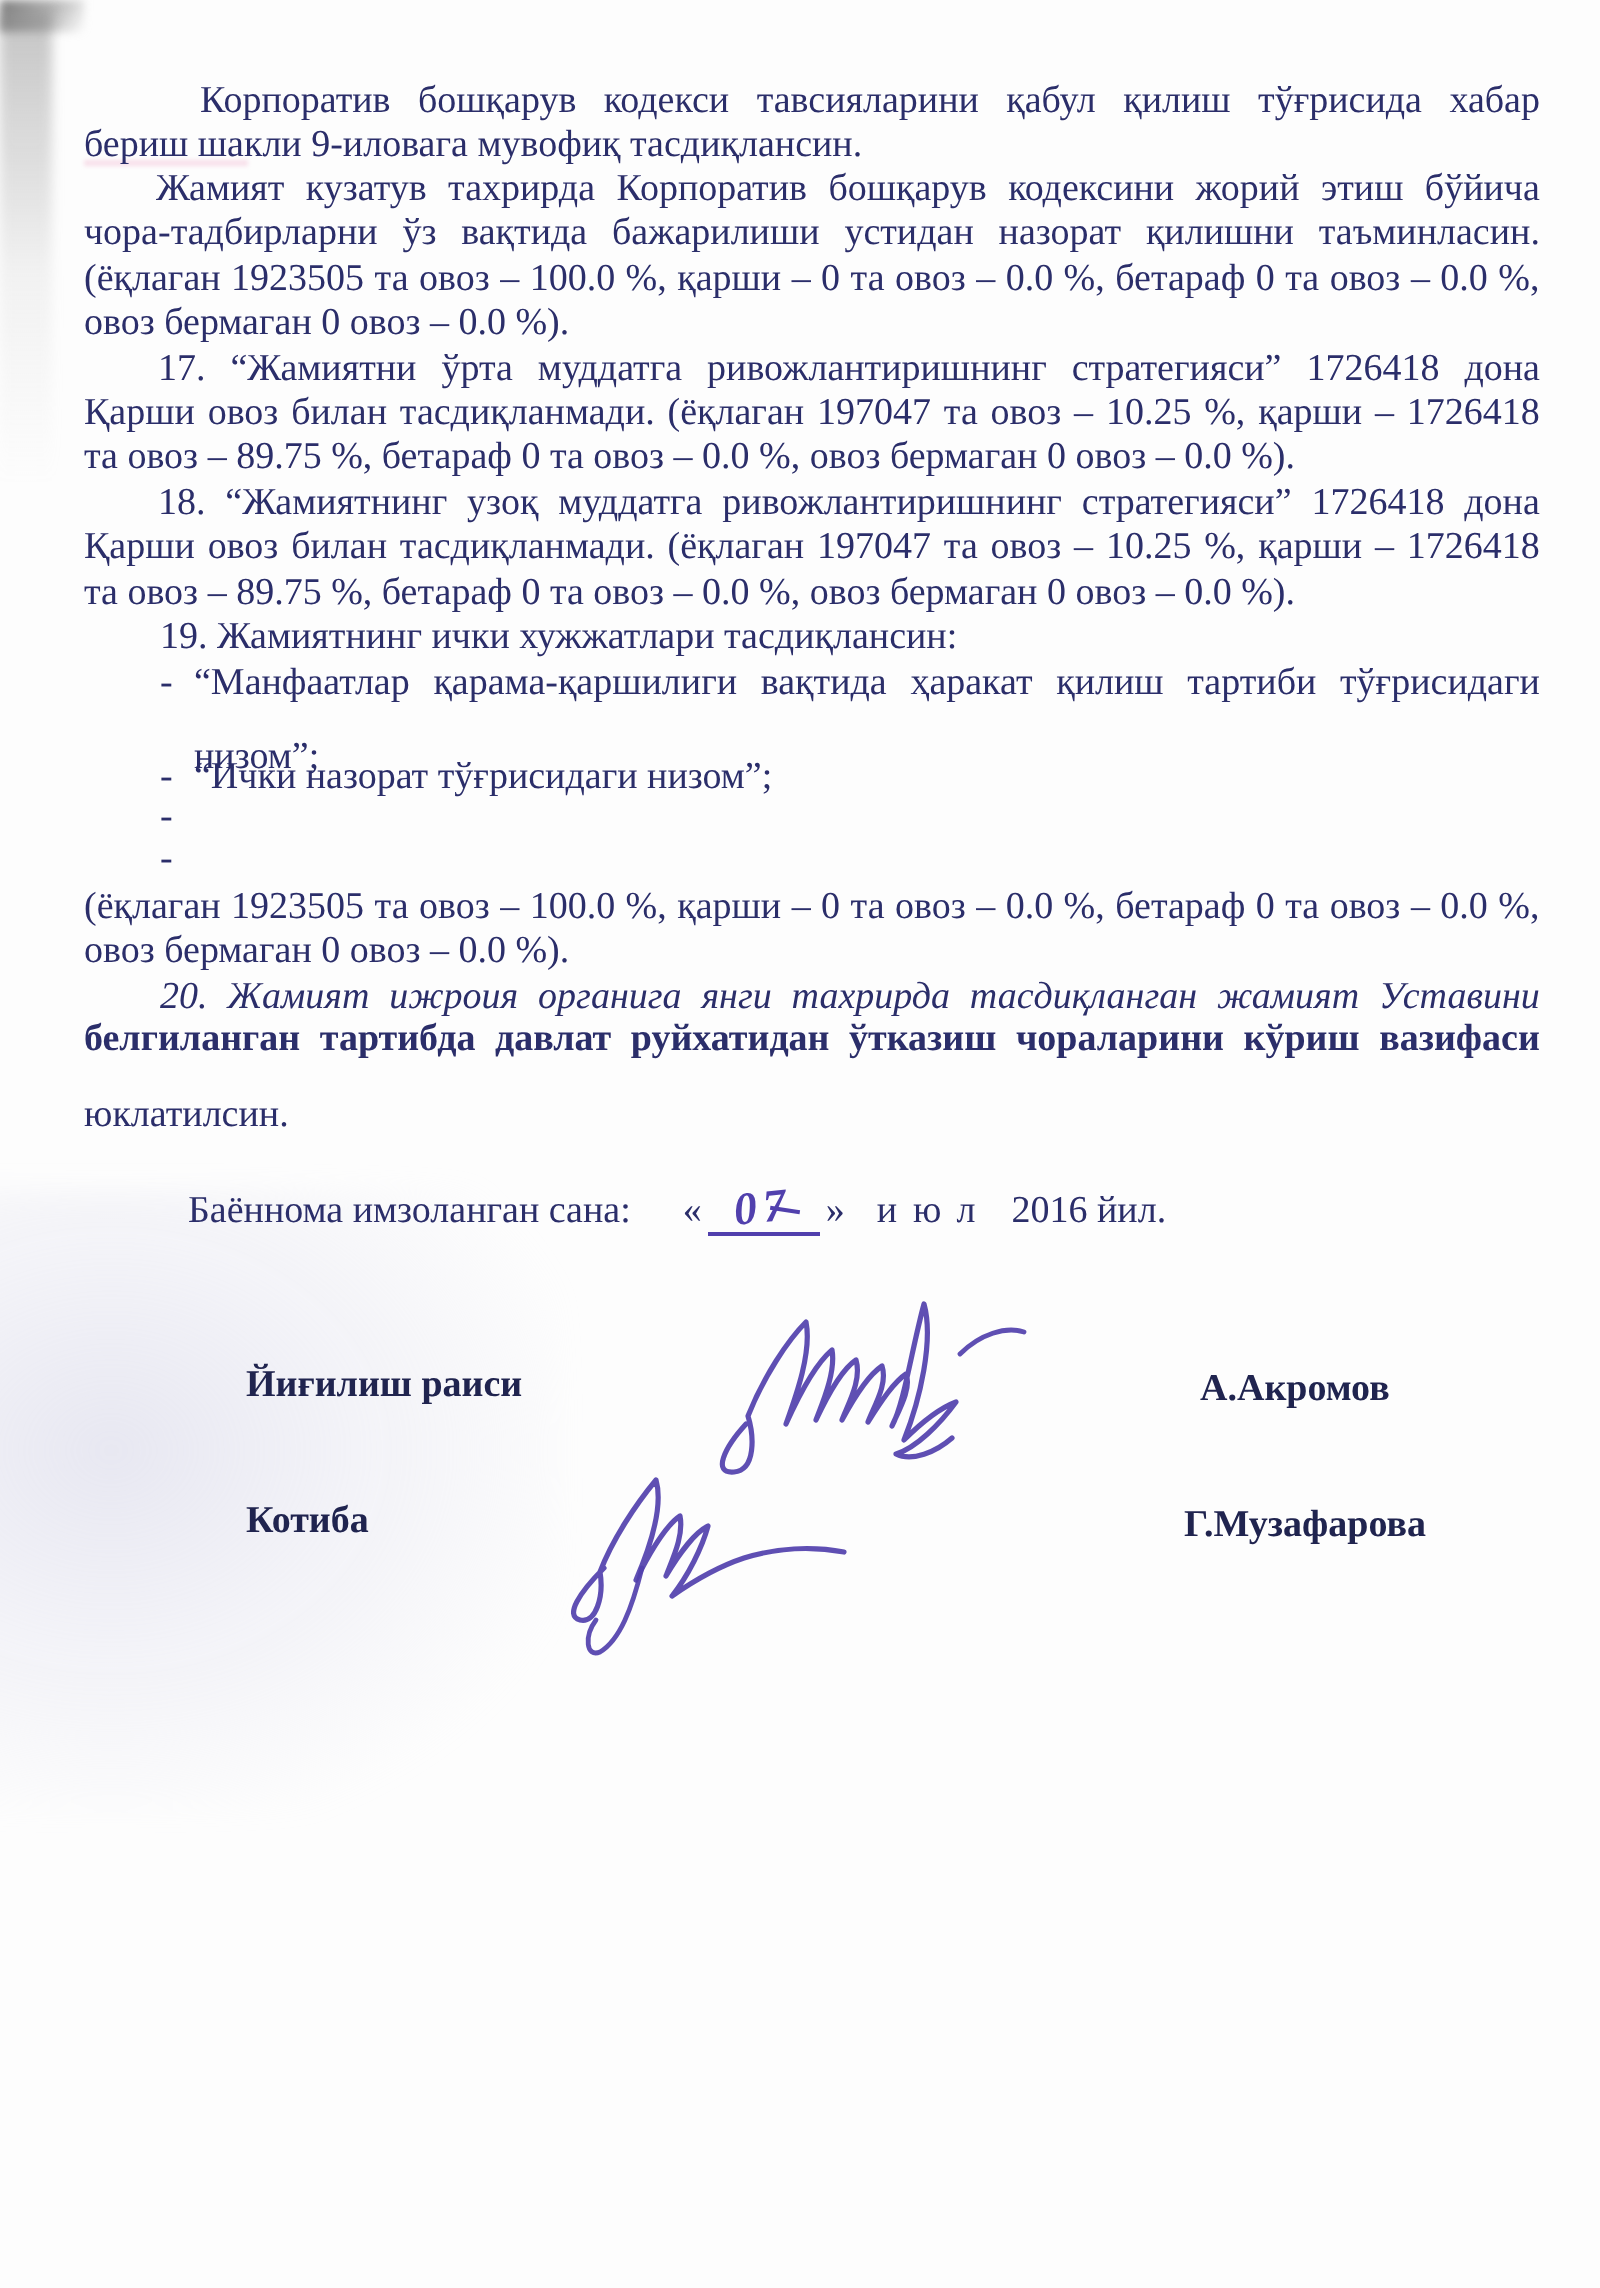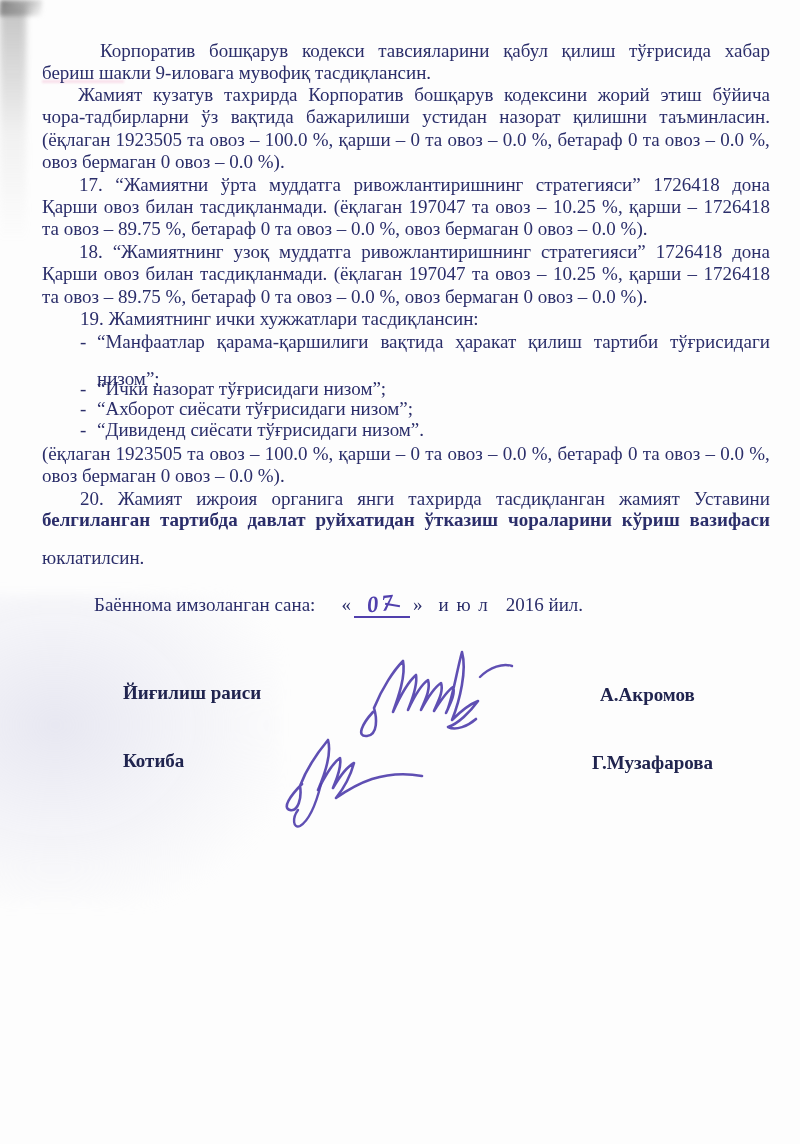--- a/index.html
+++ b/index.html
@@ -205,22 +205,22 @@
           <span>қарама-қаршилиги</span>
           <span>вақтида</span>
           <span>ҳаракат</span>
           <span>қилиш</span>
           <span>тартиби</span>
           <span>тўғрисидаги</span>
         </span>
       </div>
       <div class="line" style="top: 368px;"><span class="ltext" style="padding-left: 55px;">низом”;</span></div>
       <div class="line" style="top: 378px;"><span class="dash">-</span><span class="ltext" style="padding-left: 55px;">“Ички назорат тўғрисидаги низом”;</span></div>
-      <div class="line" style="top: 398px;"><span class="dash">-</span><span class="ltext" style="padding-left: 55px;">“Ахборот сиёсати тўғрисидаги низом”;</span></div>
-      <div class="line" style="top: 419px;"><span class="dash">-</span><span class="ltext" style="padding-left: 55px;">“Дивиденд сиёсати тўғрисидаги низом”.</span></div>
+      <div class="line" style="top: 398px;"><span class="dash">-</span></div>
+      <div class="line" style="top: 419px;"><span class="dash">-</span></div>
       <div class="line" style="top: 443px;">
         <span class="ltext flexjust" style="padding-left: 0px;">
           <span>(ёқлаган</span>
           <span>1923505</span>
           <span>та</span>
           <span>овоз</span>
           <span>–</span>
           <span>100.0</span>
           <span>%,</span>
           <span>қарши</span>
@@ -235,21 +235,21 @@
           <span>0</span>
           <span>та</span>
           <span>овоз</span>
           <span>–</span>
           <span>0.0</span>
           <span>%,</span>
         </span>
       </div>
       <div class="line" style="top: 465px;"><span class="ltext" style="padding-left: 0px;">овоз бермаган 0 овоз – 0.0 %).</span></div>
       <div class="line" style="top: 488px;">
-        <span class="ltext flexjust" style="padding-left: 38px;">
+        <span class="ltext flexjust" style="padding-left: 38px; font-style: italic;">
           <span>20.</span>
           <span>Жамият</span>
           <span>ижроия</span>
           <span>органига</span>
           <span>янги</span>
           <span>тахрирда</span>
           <span>тасдиқланган</span>
           <span>жамият</span>
           <span>Уставини</span>
         </span>

